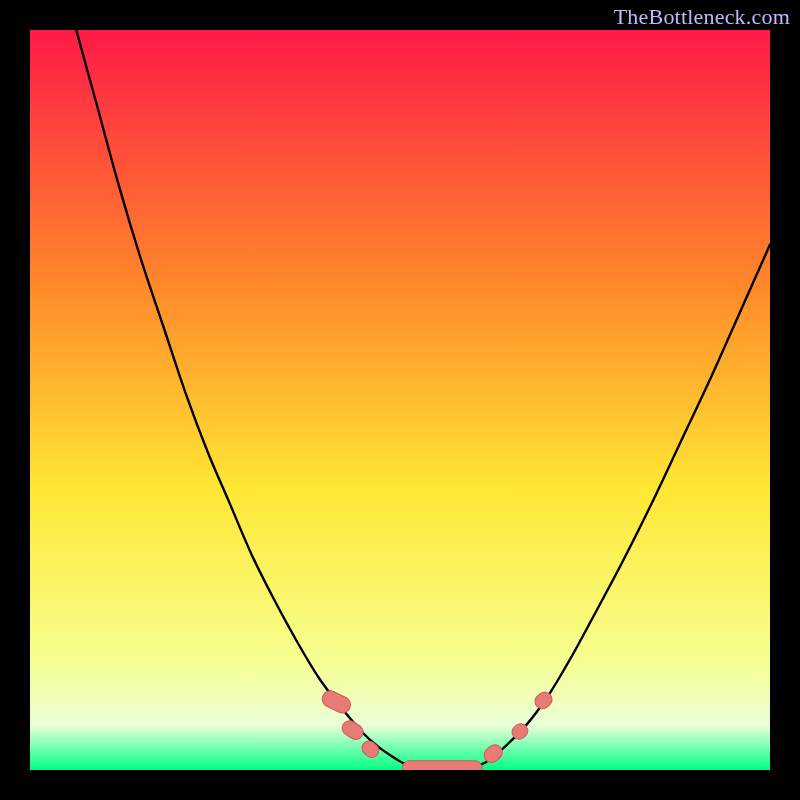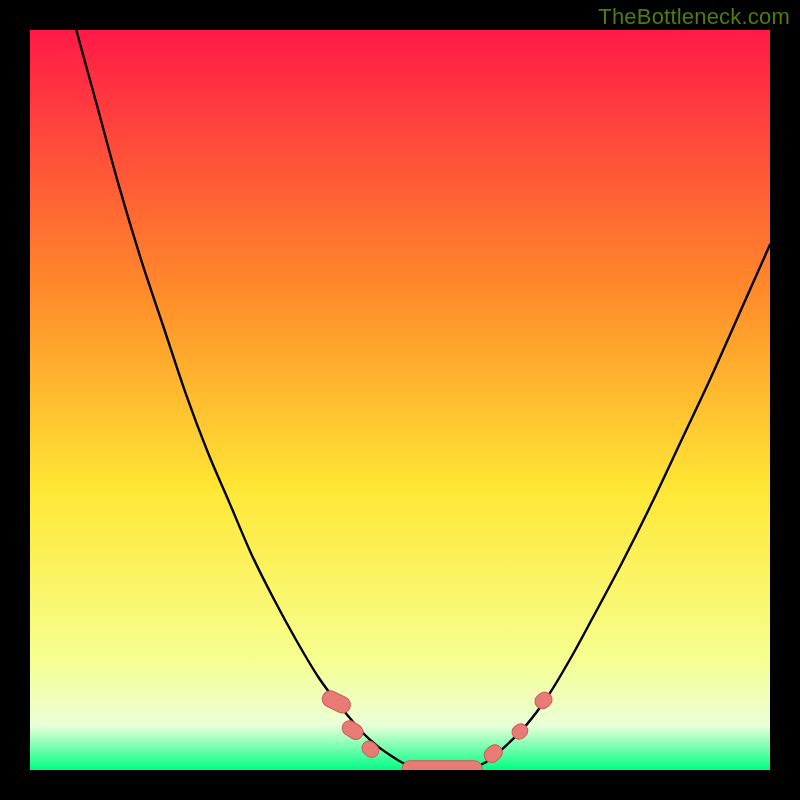--- a/index.html
+++ b/index.html
@@ -16,25 +16,26 @@
     width: 800px;
     height: 800px;
   }
   svg {
     display: block;
   }
   .watermark {
     position: absolute;
     top: 4px;
     right: 10px;
-    color: #4d7c0f;
+    color: #c4b5fd;
     font-size: 22px;
     font-weight: 500;
     letter-spacing: 0.2px;
     user-select: none;
+    font-family: Liberation Serif, serif;
   }
 </style>
 </head>
 <body>
 
 <div class="canvas-wrap">
   <svg id="chart-svg" width="800" height="800" viewBox="0 0 800 800">
     <defs>
       <linearGradient id="bg-grad" x1="0" y1="0" x2="0" y2="1">
         <stop id="g0" offset="0%" stop-color="#ff1a47"></stop>

